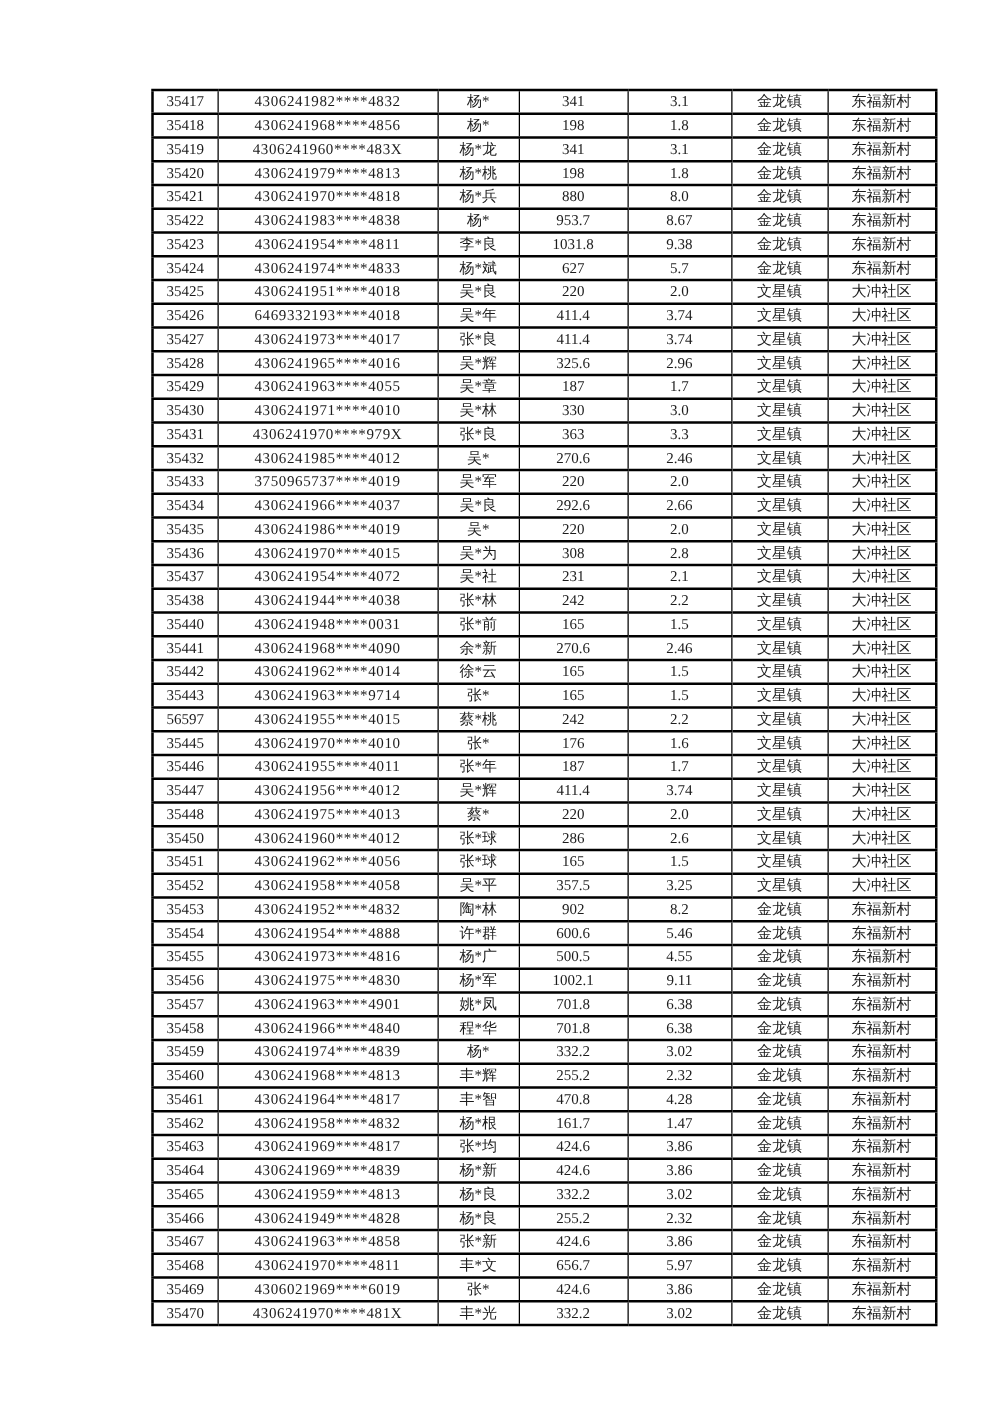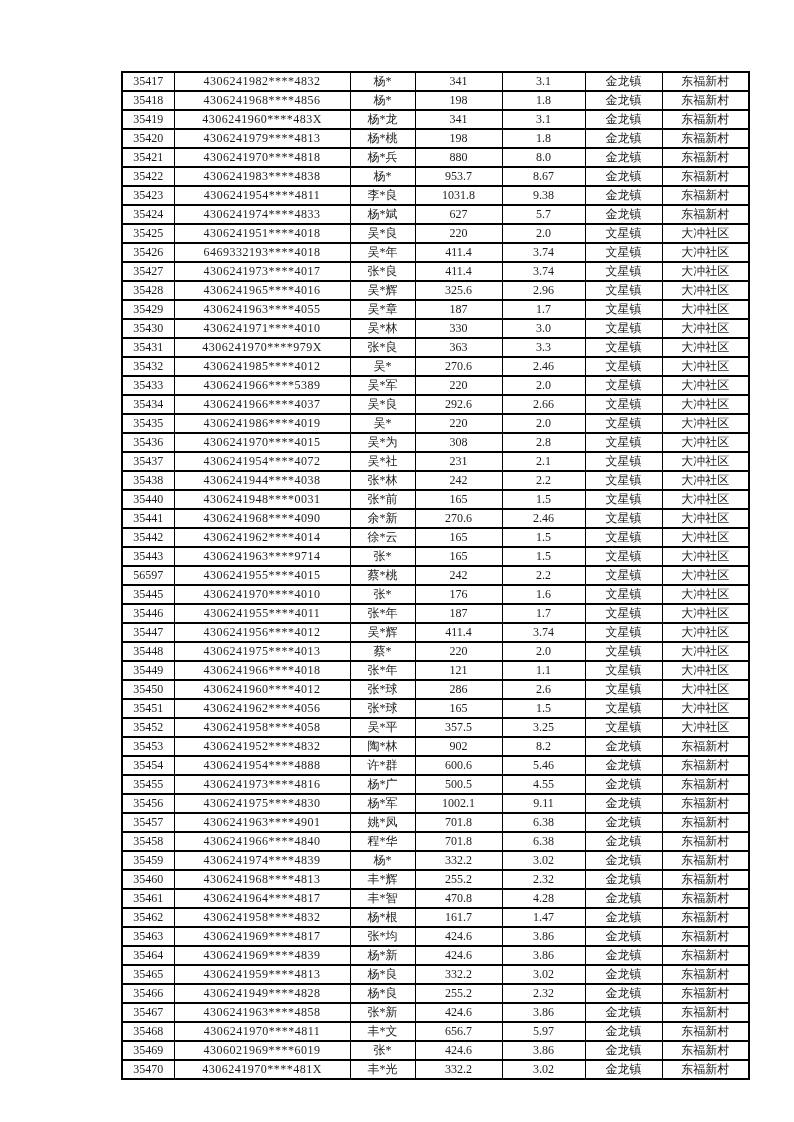--- a/index.html
+++ b/index.html
@@ -196,21 +196,21 @@
           <td class="cell-serial_number">35432</td>
           <td class="cell-id_number">4306241985****4012</td>
           <td class="cell-name">吴*</td>
           <td class="cell-amount">270.6</td>
           <td class="cell-area">2.46</td>
           <td class="cell-town">文星镇</td>
           <td class="cell-village">大冲社区</td>
         </tr>
         <tr>
           <td class="cell-serial_number">35433</td>
-          <td class="cell-id_number">4306241966****5389</td>
+          <td class="cell-id_number">3750965737****4019</td>
           <td class="cell-name">吴*军</td>
           <td class="cell-amount">220</td>
           <td class="cell-area">2.0</td>
           <td class="cell-town">文星镇</td>
           <td class="cell-village">大冲社区</td>
         </tr>
         <tr>
           <td class="cell-serial_number">35434</td>
           <td class="cell-id_number">4306241966****4037</td>
           <td class="cell-name">吴*良</td>
@@ -330,29 +330,20 @@
         <tr>
           <td class="cell-serial_number">35448</td>
           <td class="cell-id_number">4306241975****4013</td>
           <td class="cell-name">蔡*</td>
           <td class="cell-amount">220</td>
           <td class="cell-area">2.0</td>
           <td class="cell-town">文星镇</td>
           <td class="cell-village">大冲社区</td>
         </tr>
         <tr>
-          <td class="cell-serial_number">35449</td>
-          <td class="cell-id_number">4306241966****4018</td>
-          <td class="cell-name">张*年</td>
-          <td class="cell-amount">121</td>
-          <td class="cell-area">1.1</td>
-          <td class="cell-town">文星镇</td>
-          <td class="cell-village">大冲社区</td>
-        </tr>
-        <tr>
           <td class="cell-serial_number">35450</td>
           <td class="cell-id_number">4306241960****4012</td>
           <td class="cell-name">张*球</td>
           <td class="cell-amount">286</td>
           <td class="cell-area">2.6</td>
           <td class="cell-town">文星镇</td>
           <td class="cell-village">大冲社区</td>
         </tr>
         <tr>
           <td class="cell-serial_number">35451</td>

